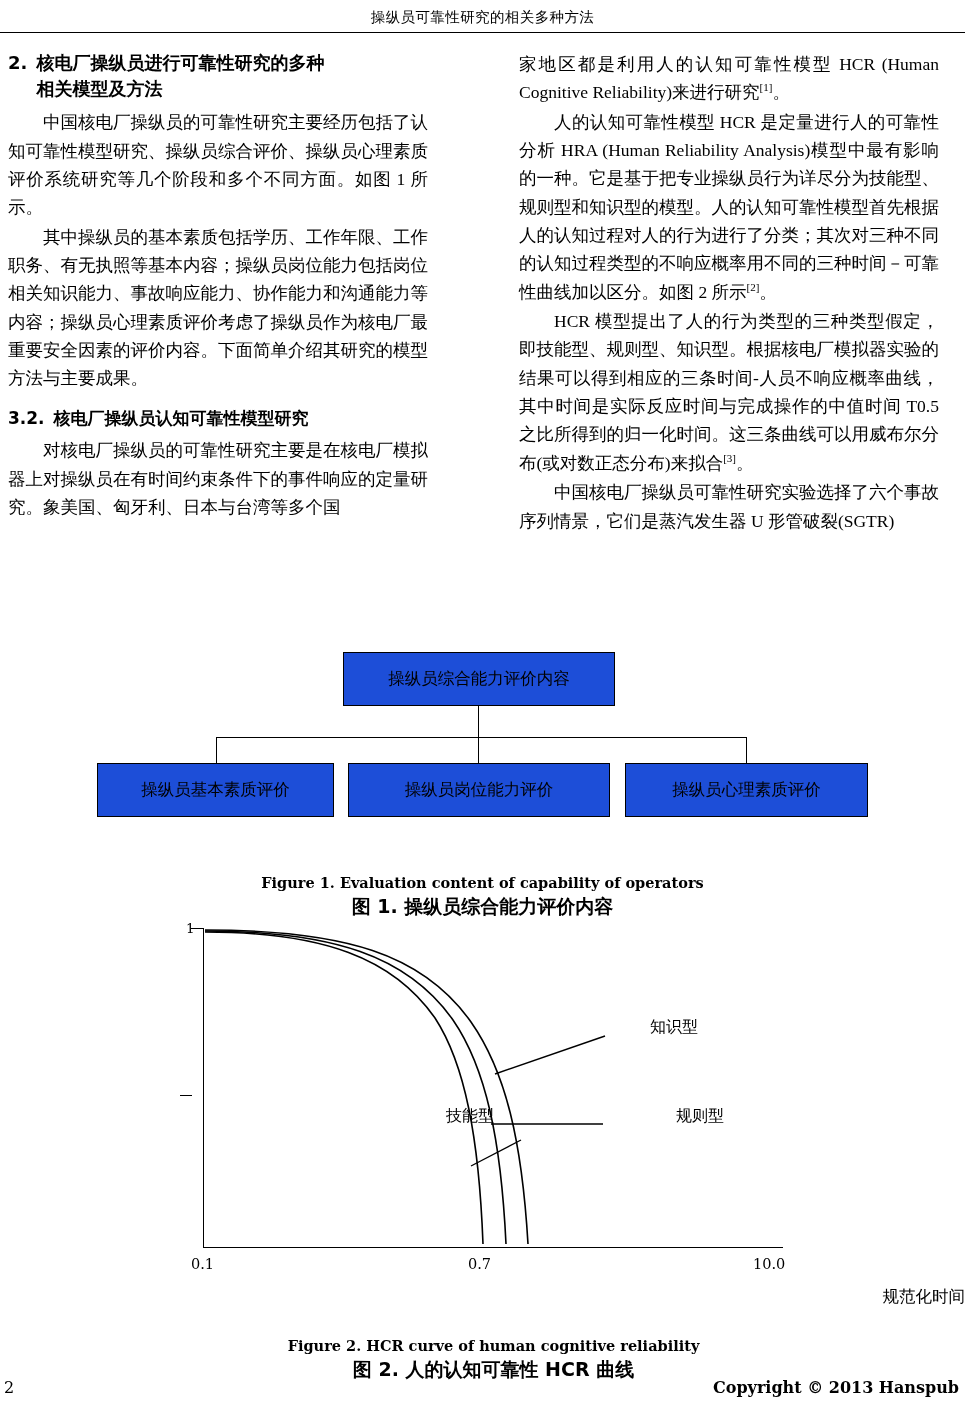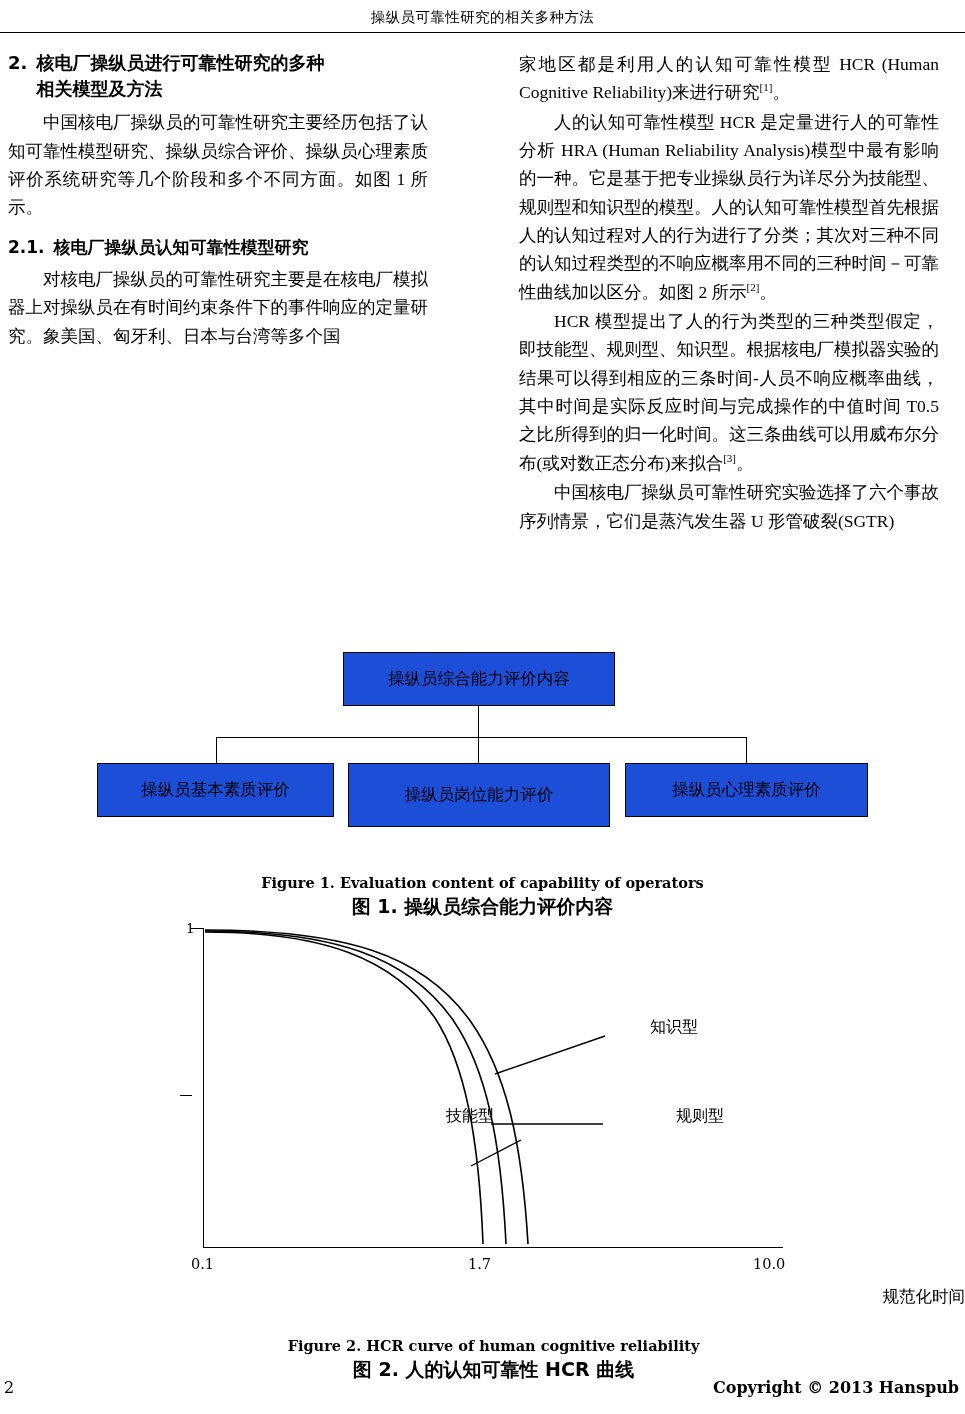--- a/index.html
+++ b/index.html
@@ -94,21 +94,21 @@
     background: #1d4ed8;
     display: flex;
     align-items: center;
     justify-content: center;
     font-family: "DejaVu Sans", sans-serif;
     font-size: 16.5px;
     box-sizing: border-box;
   }
   #fig1-top  { left: 343px; top: 4px;   width: 272px; height: 54px; }
   #fig1-b1   { left: 97px;  top: 115px; width: 237px; height: 54px; }
-  #fig1-b2   { left: 348px; top: 115px; width: 262px; height: 64px; }
+  #fig1-b2   { left: 348px; top: 115px; width: 262px; height: 54px; }
   #fig1-b3   { left: 625px; top: 115px; width: 243px; height: 54px; }
   .line { position: absolute; background: #000; }
   #f1-v-top  { left: 478px; top: 58px;  width: 1.4px; height: 32px; }
   #f1-h-bus  { left: 216px; top: 89px;  width: 531px; height: 1.4px; }
   #f1-v-l    { left: 216px; top: 89px;  width: 1.4px; height: 26px; }
   #f1-v-m    { left: 478px; top: 89px;  width: 1.4px; height: 26px; }
   #f1-v-r    { left: 746px; top: 89px;  width: 1.4px; height: 26px; }
 
   .figcap {
     position: absolute;
@@ -197,22 +197,23 @@
 
   <div class="col col-left">
     <div class="sec-h">
       <span class="num">2.</span>
       <span class="txt">
         <span>核电厂操纵员进行可靠性研究的多种</span><br>
         <span>相关模型及方法</span>
       </span>
     </div>
     <p class="body">中国核电厂操纵员的可靠性研究主要经历包括了认知可靠性模型研究、操纵员综合评价、操纵员心理素质评价系统研究等几个阶段和多个不同方面。如图 1 所示。</p>
+    <p class="body">其中操纵员的基本素质包括学历、工作年限、工作职务、有无执照等基本内容；操纵员岗位能力包括岗位相关知识能力、事故响应能力、协作能力和沟通能力等内容；操纵员心理素质评价考虑了操纵员作为核电厂最重要安全因素的评价内容。下面简单介绍其研究的模型方法与主要成果。</p>
     <div class="sub-h">
-      <span class="num">2.1.</span>
+      <span class="num">3.2.</span>
       <span class="txt">核电厂操纵员认知可靠性模型研究</span>
     </div>
     <p class="body">对核电厂操纵员的可靠性研究主要是在核电厂模拟器上对操纵员在有时间约束条件下的事件响应的定量研究。象美国、匈牙利、日本与台湾等多个国</p>
   </div>
 
   <div class="col col-right">
     <p class="body noind">家地区都是利用人的认知可靠性模型 HCR (Human Cognitive Reliability)来进行研究<sup>[1]</sup>。</p>
     <p class="body">人的认知可靠性模型 HCR 是定量进行人的可靠性分析 HRA (Human Reliability Analysis)模型中最有影响的一种。它是基于把专业操纵员行为详尽分为技能型、规则型和知识型的模型。人的认知可靠性模型首先根据人的认知过程对人的行为进行了分类；其次对三种不同的认知过程类型的不响应概率用不同的三种时间－可靠性曲线加以区分。如图 2 所示<sup>[2]</sup>。</p>
     <p class="body">HCR 模型提出了人的行为类型的三种类型假定，即技能型、规则型、知识型。根据核电厂模拟器实验的结果可以得到相应的三条时间-人员不响应概率曲线，其中时间是实际反应时间与完成操作的中值时间 T0.5 之比所得到的归一化时间。这三条曲线可以用威布尔分布(或对数正态分布)来拟合<sup>[3]</sup>。</p>
     <p class="body">中国核电厂操纵员可靠性研究实验选择了六个事故序列情景，它们是蒸汽发生器 U 形管破裂(SGTR)</p>
@@ -249,21 +250,21 @@
       <line x1="292" y1="146" x2="402" y2="108" stroke="#000" stroke-width="1.4"></line>
       <line x1="288" y1="196" x2="400" y2="196" stroke="#000" stroke-width="1.4"></line>
       <line x1="268" y1="238" x2="318" y2="212" stroke="#000" stroke-width="1.4"></line>
     </svg>
 
     <div class="ytick-mark" style="left:191px; top:8px;"></div>
     <div class="ytick-label" style="left:186px; top:0px;">1</div>
     <div class="ytick-mark" style="left:180px; top:175px;"></div>
 
     <div class="xtick-label" style="left:191px; top:336px;">0.1</div>
-    <div class="xtick-label" style="left:468px; top:336px;">1.7</div>
+    <div class="xtick-label" style="left:468px; top:336px;">0.7</div>
     <div class="xtick-label" style="left:753px; top:336px;">10.0</div>
 
     <div class="curve-label" style="left:650px; top:97px;">知识型</div>
     <div class="curve-label" style="left:676px; top:186px;">规则型</div>
     <div class="curve-label" style="left:446px; top:186px;">技能型</div>
 
     <div id="fig2-xlabel">规范化时间</div>
   </div>
 
   <div class="figcap" id="fig2-cap">

